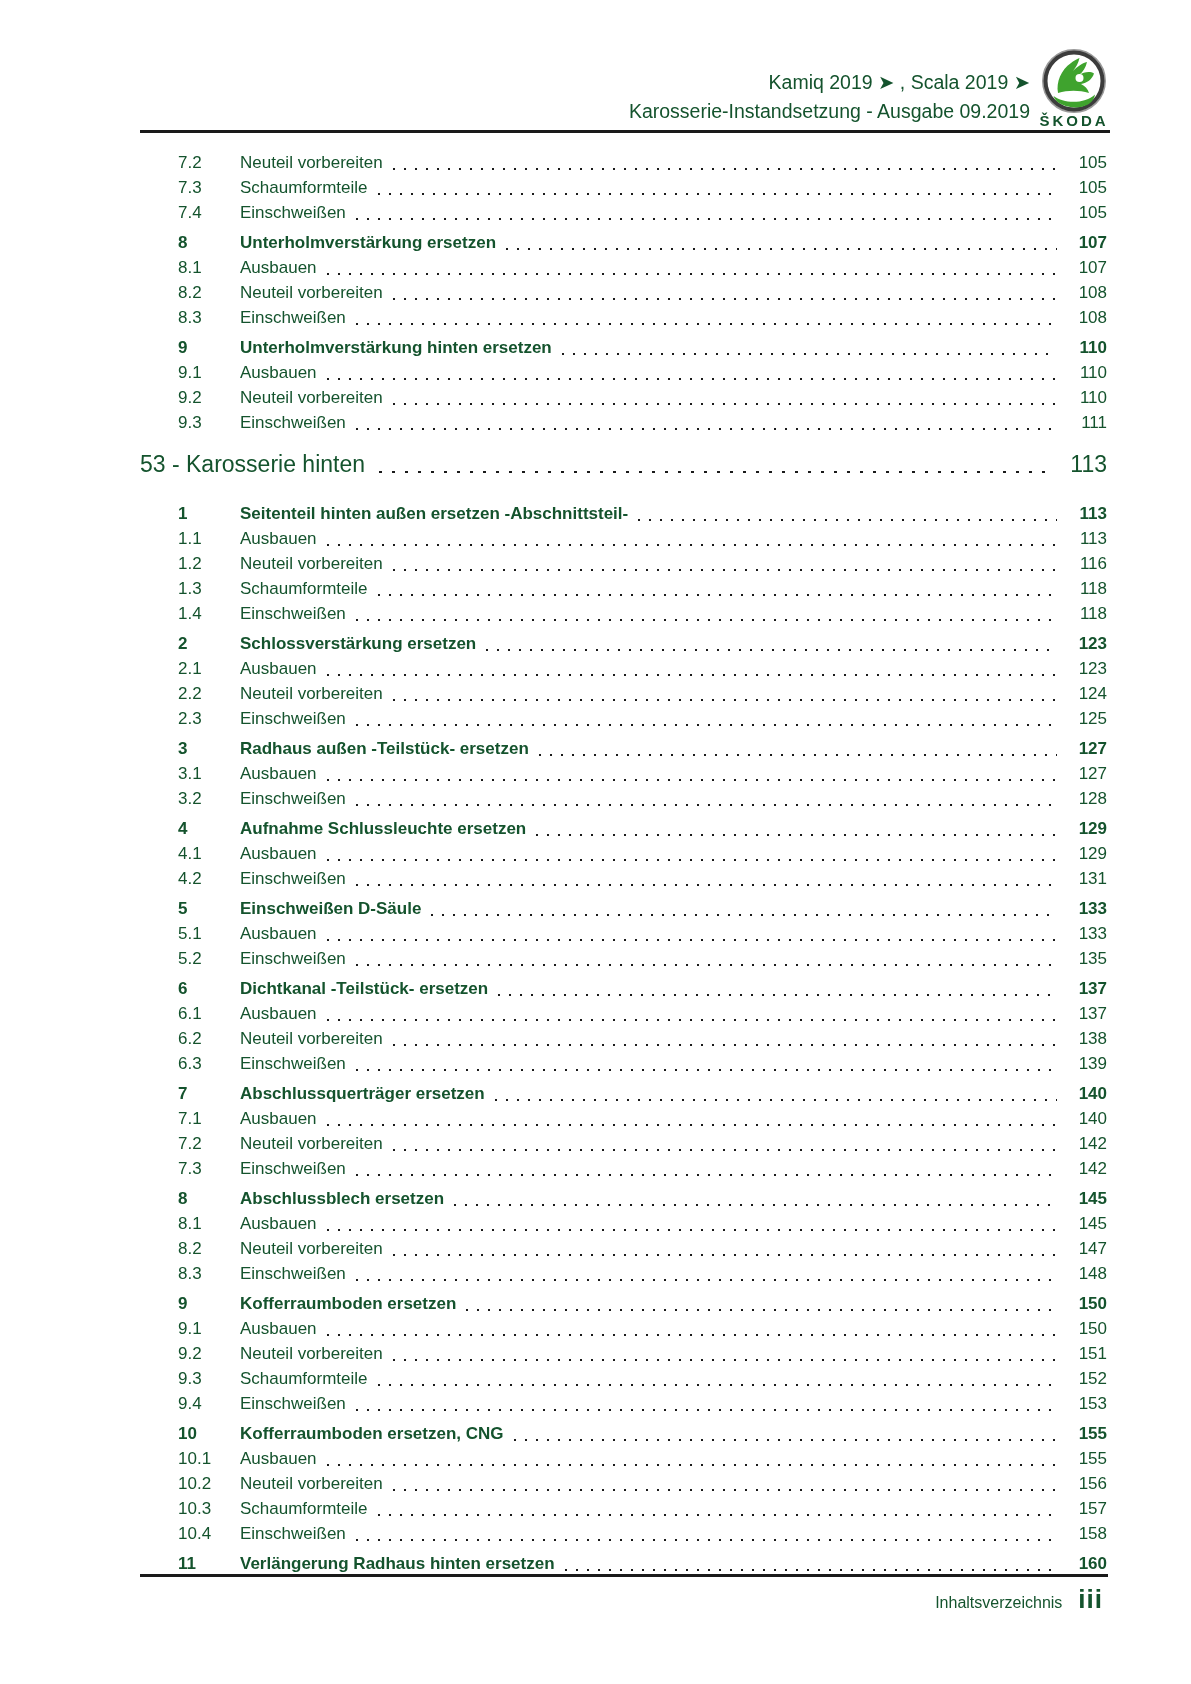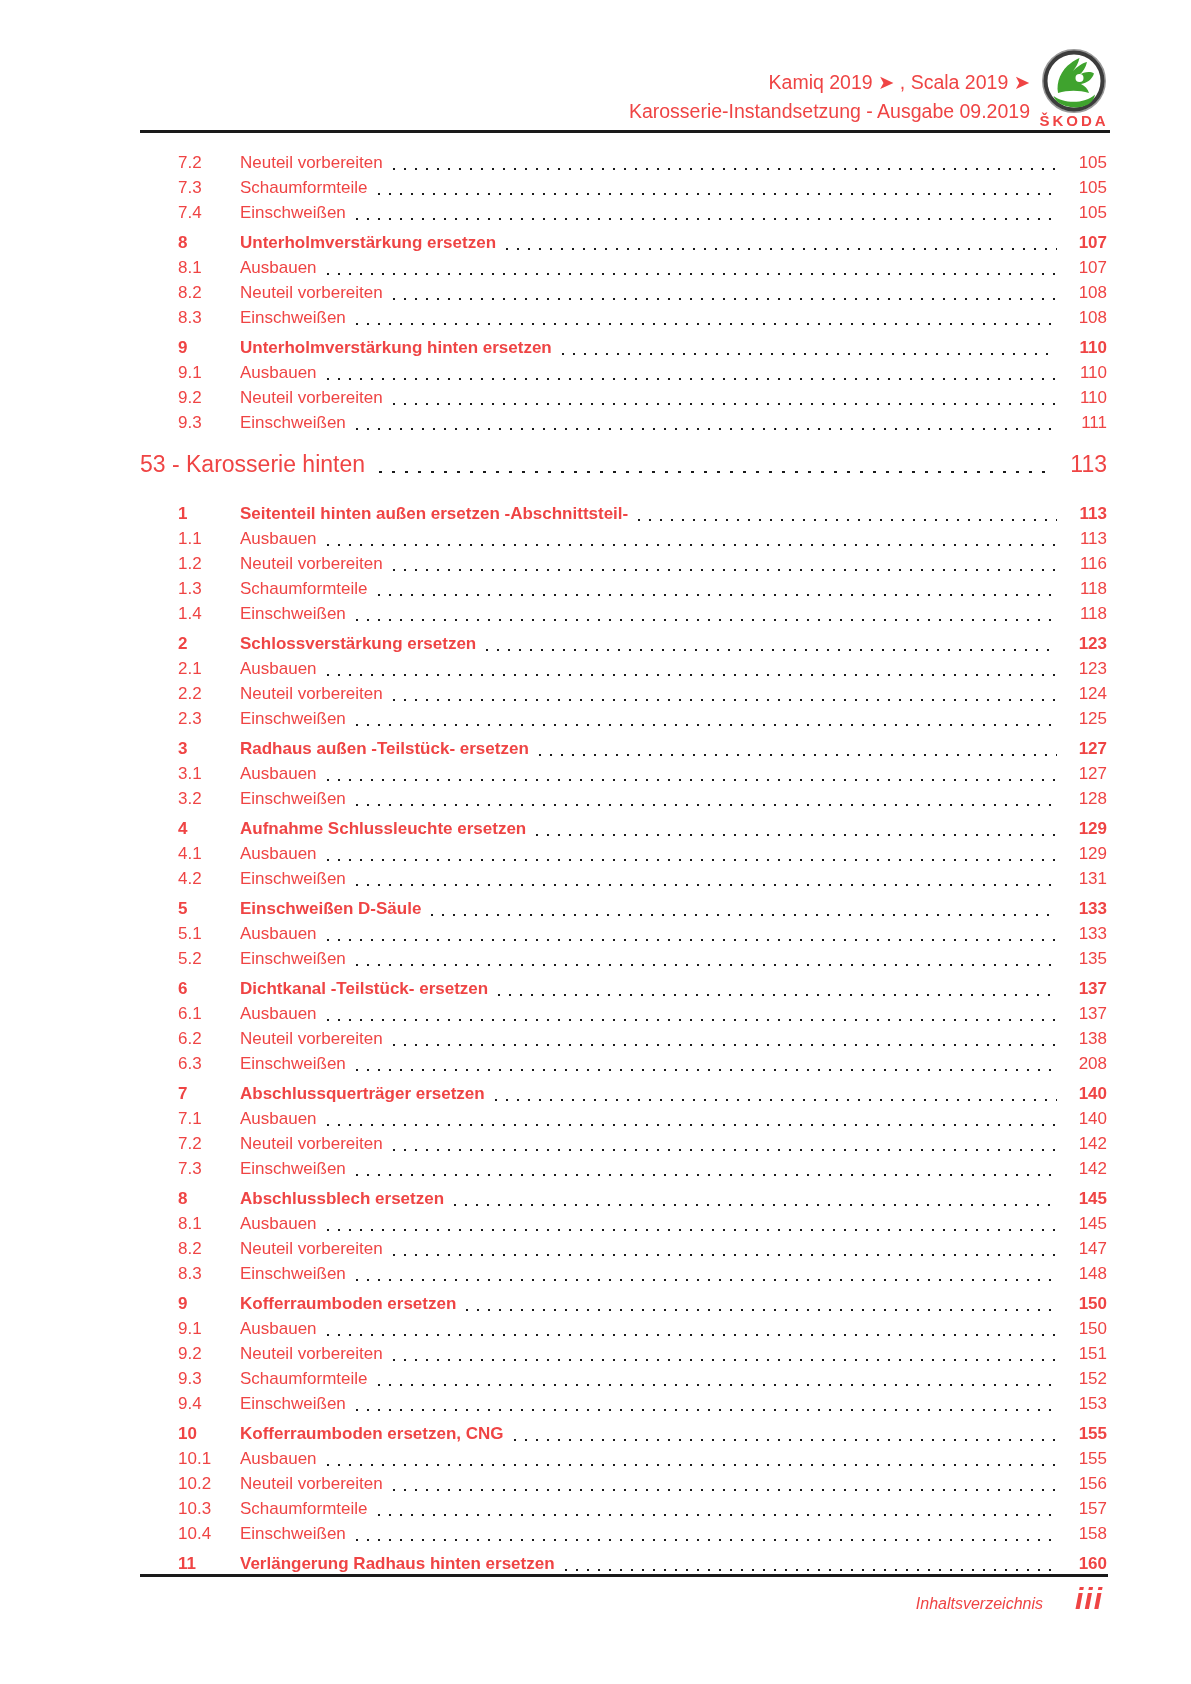--- a/index.html
+++ b/index.html
@@ -1,18 +1,18 @@
 <!DOCTYPE html>
 <html><head>
 <meta charset="utf-8">
 <style>
   html,body { margin:0; padding:0; background:#ffffff; }
   .page {
     position:relative; width:1191px; height:1684px; background:#fff;
-    font-family:"Liberation Sans","DejaVu Sans",sans-serif; color:#ef4444;
+    font-family:"Liberation Sans","DejaVu Sans",sans-serif; color:#14532d;
     overflow:hidden;
   }
   
   .header-text { position:absolute; top:68px; right:161px; text-align:right;
     font-size:19.5px; line-height:29px; white-space:nowrap; }
   .logo { position:absolute; left:1036px; top:48px; width:76px; text-align:center; }
   .logo svg { width:66px; height:66px; display:block; margin:0 auto; }
   .logo .brand { display:block; font-size:15px; font-weight:bold; letter-spacing:3px;
     line-height:14px; margin-top:0; white-space:nowrap; }
   .header-rule { position:absolute; left:140px; top:130px; width:970px; height:3px; background:#1a1a1a; }
@@ -28,23 +28,23 @@
     background-position:left calc(100% - 5px); }
   .row .pg { flex:none; min-width:40px; text-align:right; }
   .row.main { font-weight:bold; margin-top:5px; }
   .row.chapter { font-size:23px; line-height:30px; margin-top:14px; margin-bottom:22px; }
   .row.chapter .dots {
     background-image:repeating-linear-gradient(to right,#1a1a1a 0 3px,transparent 3px 13px);
     background-position:left calc(100% - 6px); margin-left:14px; }
   .row.chapter .pg { min-width:46px; }
   
   .footer-rule { position:absolute; left:140px; top:1574px; width:968px; height:3px; background:#1a1a1a; }
-  .footer { position:absolute; top:1584px; right:88px; display:flex; align-items:baseline; gap:32px;font-style:italic; }
+  .footer { position:absolute; top:1584px; right:88px; display:flex; align-items:baseline; gap:16px; }
   .footer .label { font-size:16px; }
-  .footer .pg { font-size:30px; font-weight:bold; letter-spacing:1px; line-height:30px; }
+  .footer .pg { font-size:26px; font-weight:bold; letter-spacing:1px; line-height:30px; }
 </style>
 </head>
 <body>
 
 <div class="page">
 
   <div class="header-text">
     <div>Kamiq 2019 ➤ , Scala 2019 ➤</div>
     <div>Karosserie-Instandsetzung - Ausgabe 09.2019</div>
   </div>
@@ -262,21 +262,21 @@
       <div class="row sub">
         <span class="num">6.2</span>
         <span class="title">Neuteil vorbereiten</span>
         <span class="dots"></span>
         <span class="pg">138</span>
       </div>
       <div class="row sub">
         <span class="num">6.3</span>
         <span class="title">Einschweißen</span>
         <span class="dots"></span>
-        <span class="pg">208</span>
+        <span class="pg">139</span>
       </div>
       <div class="row main">
         <span class="num">7</span>
         <span class="title">Abschlussquerträger ersetzen</span>
         <span class="dots"></span>
         <span class="pg">140</span>
       </div>
       <div class="row sub">
         <span class="num">7.1</span>
         <span class="title">Ausbauen</span>

